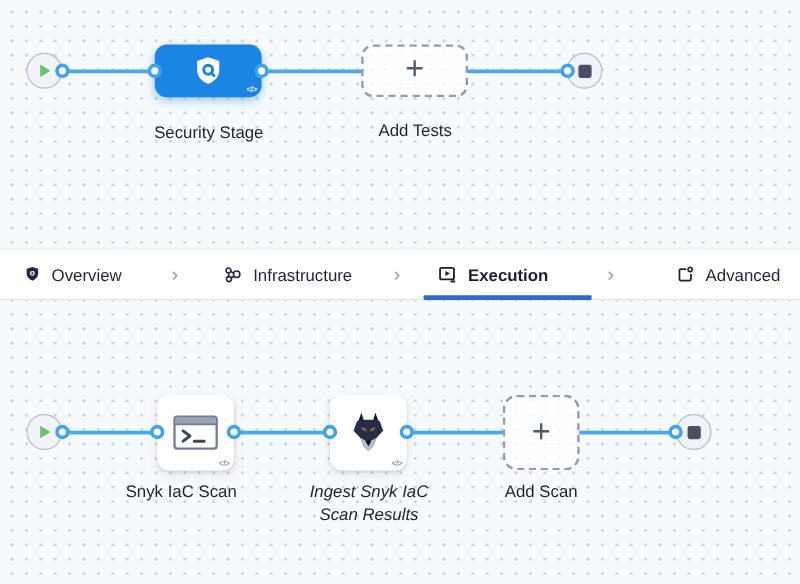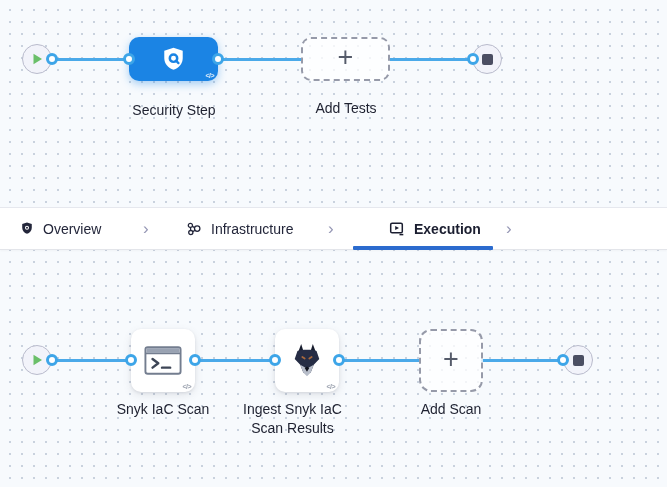--- a/index.html
+++ b/index.html
@@ -113,21 +113,21 @@
 
     <div class="dashed-box" style="left:301px; top:37px; width:89px; height:44px;">
       <span class="plus-glyph">+</span>
     </div>
 
     <div class="node-circle" style="left:472px; top:44px;">
       <div class="stop-square"></div>
     </div>
     <div class="port" style="left:467px; top:53px;"></div>
 
-    <div class="node-label" style="left:113px; top:101px; width:122px;">Security Step</div>
+    <div class="node-label" style="left:113px; top:101px; width:122px;">Security Stage</div>
     <div class="node-label" style="left:285px; top:99px; width:122px;">Add Tests</div>
   </div>
 
   <div class="tab-bar">
 
     <div class="tab" style="left:20px;">
       <svg width="14" height="15" viewBox="0 0 24 24">
         <path d="M12 1.6l8.2 2.7v6.4c0 4.9-3.3 8.7-8.2 10.5-4.9-1.8-8.2-5.6-8.2-10.5V4.3L12 1.6z" fill="#23263a"></path>
         <circle cx="12" cy="10.8" r="2.6" fill="none" stroke="#ffffff" stroke-width="1.8"></circle>
       </svg>
@@ -141,31 +141,39 @@
         <circle cx="4.4" cy="4.4" r="2.1"></circle>
         <circle cx="11.2" cy="7.6" r="2.7"></circle>
         <circle cx="4.8" cy="11.6" r="2.1"></circle>
         <path d="M6.3 5.3 L8.8 6.6 M6.6 10.7 L8.9 9.4 M4.5 6.5 L4.7 9.5"></path>
       </svg>
       <span class="tab-label">Infrastructure</span>
     </div>
 
     <div class="tab-chevron" style="left:328px;">›</div>
 
-    <div class="tab active" style="left:389px;text-align:center;">
+    <div class="tab active" style="left:365px;text-align:center;">
       <svg width="16" height="16" viewBox="0 0 16 16">
         <rect x="1.7" y="2.2" width="11.6" height="9.6" rx="1.4" fill="none" stroke="#1b1e30" stroke-width="1.5"></rect>
         <path d="M6.2 4.9v4.2l3.8-2.1z" fill="#1b1e30"></path>
         <path d="M10.5 13.6h3.8" stroke="#1b1e30" stroke-width="1.5"></path>
       </svg>
       <span class="tab-label">Execution</span>
     </div>
 
     <div class="tab-chevron" style="left:506px;">›</div>
 
+    <div class="tab" style="left:563px;">
+      <svg width="16" height="16" viewBox="0 0 16 16" fill="none" stroke="#23263a">
+        <path d="M8.8 3.2H4.4c-.7 0-1.2.5-1.2 1.2v7.2c0 .7.5 1.2 1.2 1.2h7.2c.7 0 1.2-.5 1.2-1.2V7.4" stroke-width="1.5"></path>
+        <circle cx="12.1" cy="3.6" r="1.7" stroke-width="1.2"></circle>
+        <path d="M12.1 1v1M12.1 5.2v1M9.5 3.6h1M13.7 3.6h1M10.3 1.8l.7.7M13.2 4.7l.7.7M13.9 1.8l-.7.7M11 4.7l-.7.7" stroke-width="0.9"></path>
+      </svg>
+      <span class="tab-label">Advanced</span>
+    </div>
 
     <div class="tab-underline"></div>
   </div>
 
   <div>
     <div class="edge" style="left:50px; top:358.5px; width:83px;"></div>
     <div class="edge" style="left:193px; top:358.5px; width:84px;"></div>
     <div class="edge" style="left:337px; top:358.5px; width:84px;"></div>
     <div class="edge" style="left:481px; top:358.5px; width:84px;"></div>
 
@@ -205,18 +213,18 @@
 
     <div class="dashed-box" style="left:419px; top:329px; width:64px; height:63px; border-radius:12px;">
       <span class="plus-glyph">+</span>
     </div>
 
     <div class="node-circle" style="left:563px; top:345px;">
       <div class="stop-square"></div>
     </div>
     <div class="port" style="left:557px; top:354px;"></div>
 
-    <div class="node-label" style="left:103px; top:400px; width:120px;">Snyk IaC Scan</div>
-    <div class="node-label" style="left:234px; top:400px; width:117px;">Ingest Snyk IaC Scan Results</div>
+    <div class="node-label" style="left:91px; top:400px; width:120px;">Snyk IaC Scan</div>
+    <div class="node-label" style="left:249px; top:400px; width:117px;font-style:italic;">Ingest Snyk IaC Scan Results</div>
     <div class="node-label" style="left:391px; top:400px; width:120px;">Add Scan</div>
   </div>
 
 </div>
 
 </body></html>

